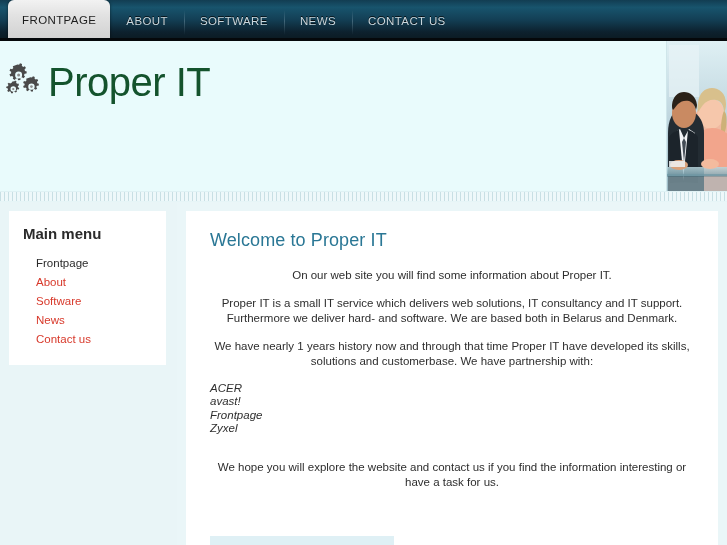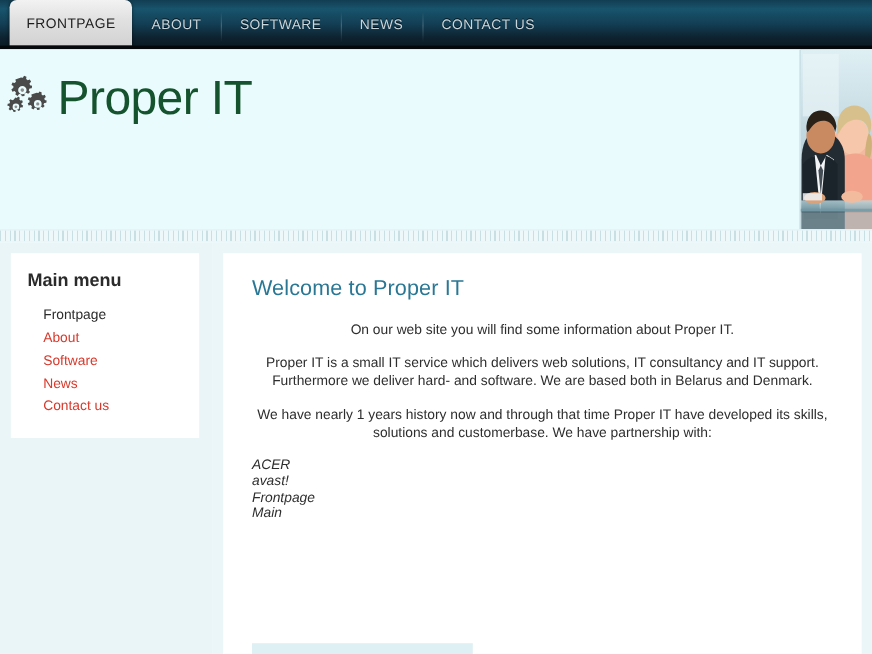--- a/index.html
+++ b/index.html
@@ -335,19 +335,20 @@
   <div class="main-col">
     <div class="main-box">
       <h1 class="main-title">Welcome to Proper IT</h1>
       <p>On our web site you will find some information about Proper IT.</p>
       <p>Proper IT is a small IT service which delivers web solutions, IT consultancy and IT support. Furthermore we deliver hard- and software. We are based both in Belarus and Denmark.</p>
       <p>We have nearly 1 years history now and through that time Proper IT have developed its skills, solutions and customerbase. We have partnership with:</p>
       <div class="partners" id="partner-list">
           <div>ACER</div>
           <div>avast!</div>
           <div>Frontpage</div>
-          <div>Main</div>
+          <div>Zyxel</div>
         </div>
+      <p>We hope you will explore the website and contact us if you find the information interesting or have a task for us.</p>
     </div>
     <div class="footer-strip"></div>
   </div>
 
 </div>
 
 </body></html>

